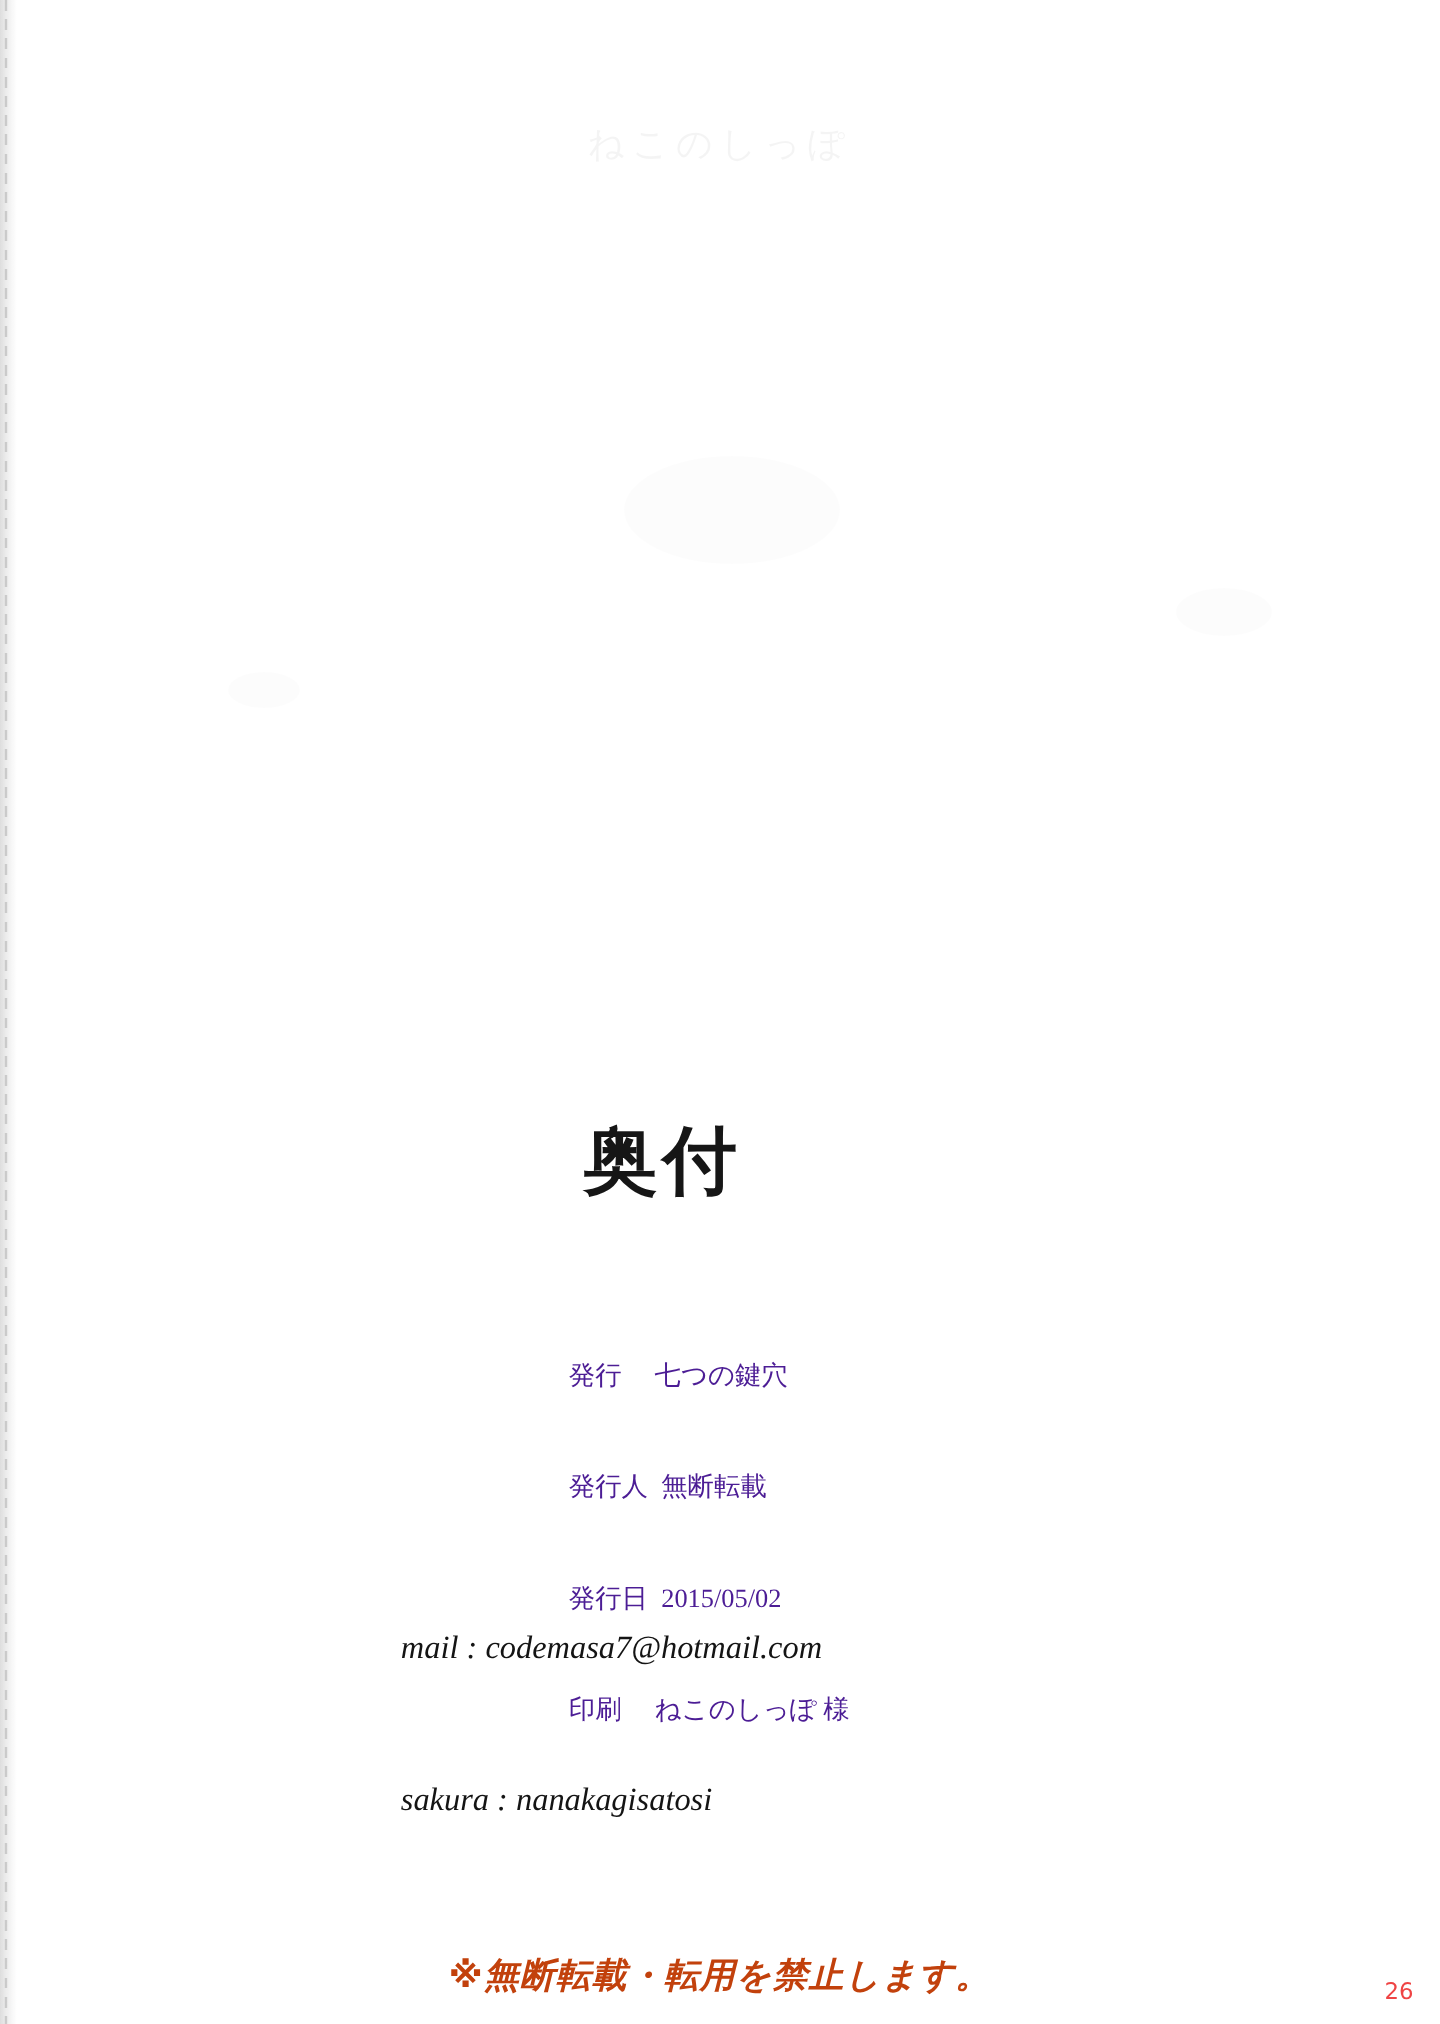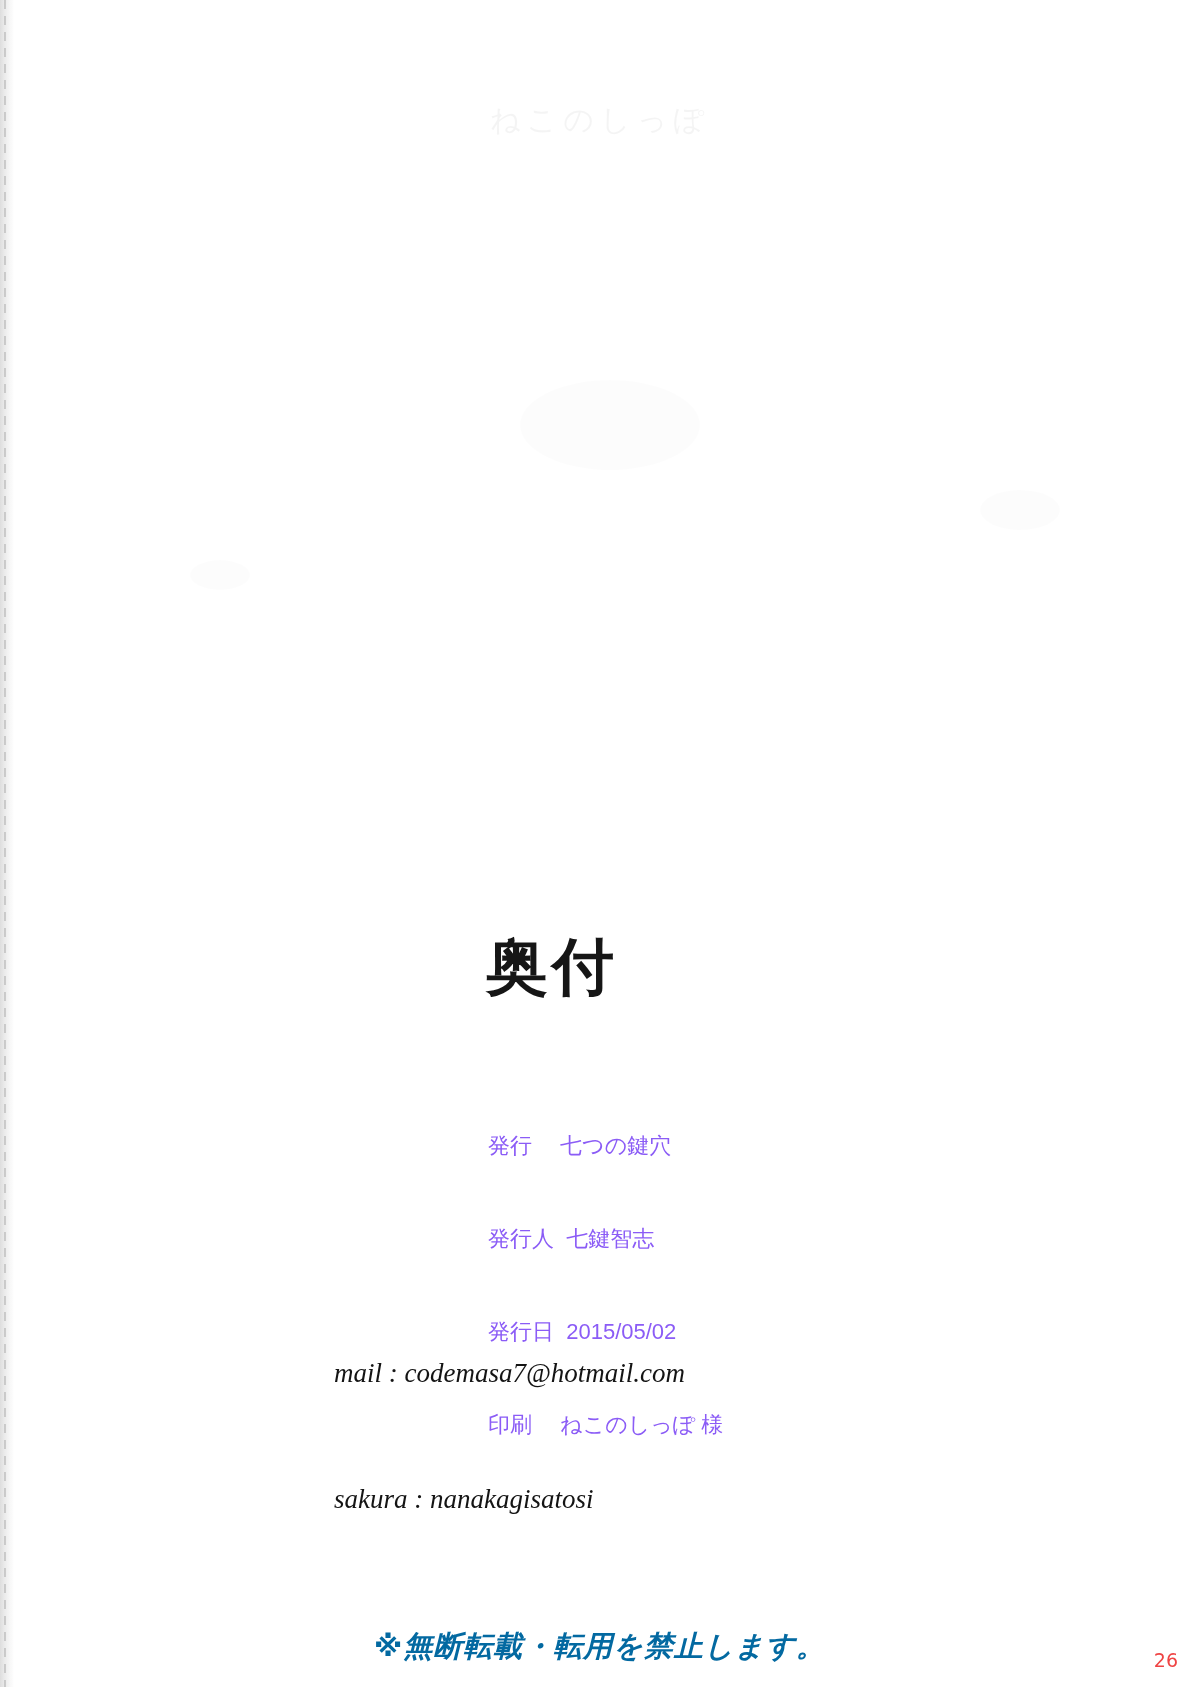--- a/index.html
+++ b/index.html
@@ -69,25 +69,25 @@
     font-family: "DejaVu Sans", sans-serif;
     font-weight: bold;
     font-size: 62px;
     letter-spacing: 4px;
     color: #161616;
   }
 
   .imprint-block {
     position: absolute;
     top: 1068px;
-    left: 488px;
-    font-family: Liberation Sans, sans-serif;
+    left: 474px;
+    font-family: Liberation Serif, serif;
     font-size: 22px;
     line-height: 31px;
-    color: #8b5cf6;
+    color: #4c1d95;
     white-space: pre;
   }
   .imprint-line {
     display: block;
   }
 
   .contact-block {
     position: absolute;
     top: 1268px;
     left: 334px;
@@ -106,21 +106,21 @@
     position: absolute;
     top: 1627px;
     left: 0;
     width: 1200px;
     text-align: center;
     font-family: "DejaVu Sans", sans-serif;
     font-weight: bold;
     font-style: italic;
     font-size: 29px;
     letter-spacing: 1px;
-    color: #0369a1;
+    color: #c2410c;
   }
 
   .page-number {
     position: absolute;
     right: 22px;
     bottom: 16px;
     font-family: "DejaVu Sans", sans-serif;
     font-size: 19px;
     color: #ef4444;
   }
@@ -134,21 +134,21 @@
 
   <div class="ghost-text">ねこのしっぽ</div>
   <div class="ghost-blob" style="left:520px;top:380px;width:180px;height:90px;"></div>
   <div class="ghost-blob" style="left:190px;top:560px;width:60px;height:30px;"></div>
   <div class="ghost-blob" style="left:980px;top:490px;width:80px;height:40px;"></div>
 
   <div class="colophon-title">奥付</div>
 
   <div class="imprint-block">
     <span class="imprint-line">発行　 七つの鍵穴</span>
-    <span class="imprint-line">発行人  七鍵智志</span>
+    <span class="imprint-line">発行人  無断転載</span>
     <span class="imprint-line">発行日  2015/05/02</span>
     <span class="imprint-line">印刷　 ねこのしっぽ 様</span>
   </div>
 
   <div class="contact-block">
     <span class="contact-line">mail : codemasa7@hotmail.com</span>
     <span class="contact-line">sakura : nanakagisatosi</span>
   </div>
 
   <div class="notice">※無断転載・転用を禁止します。</div>

